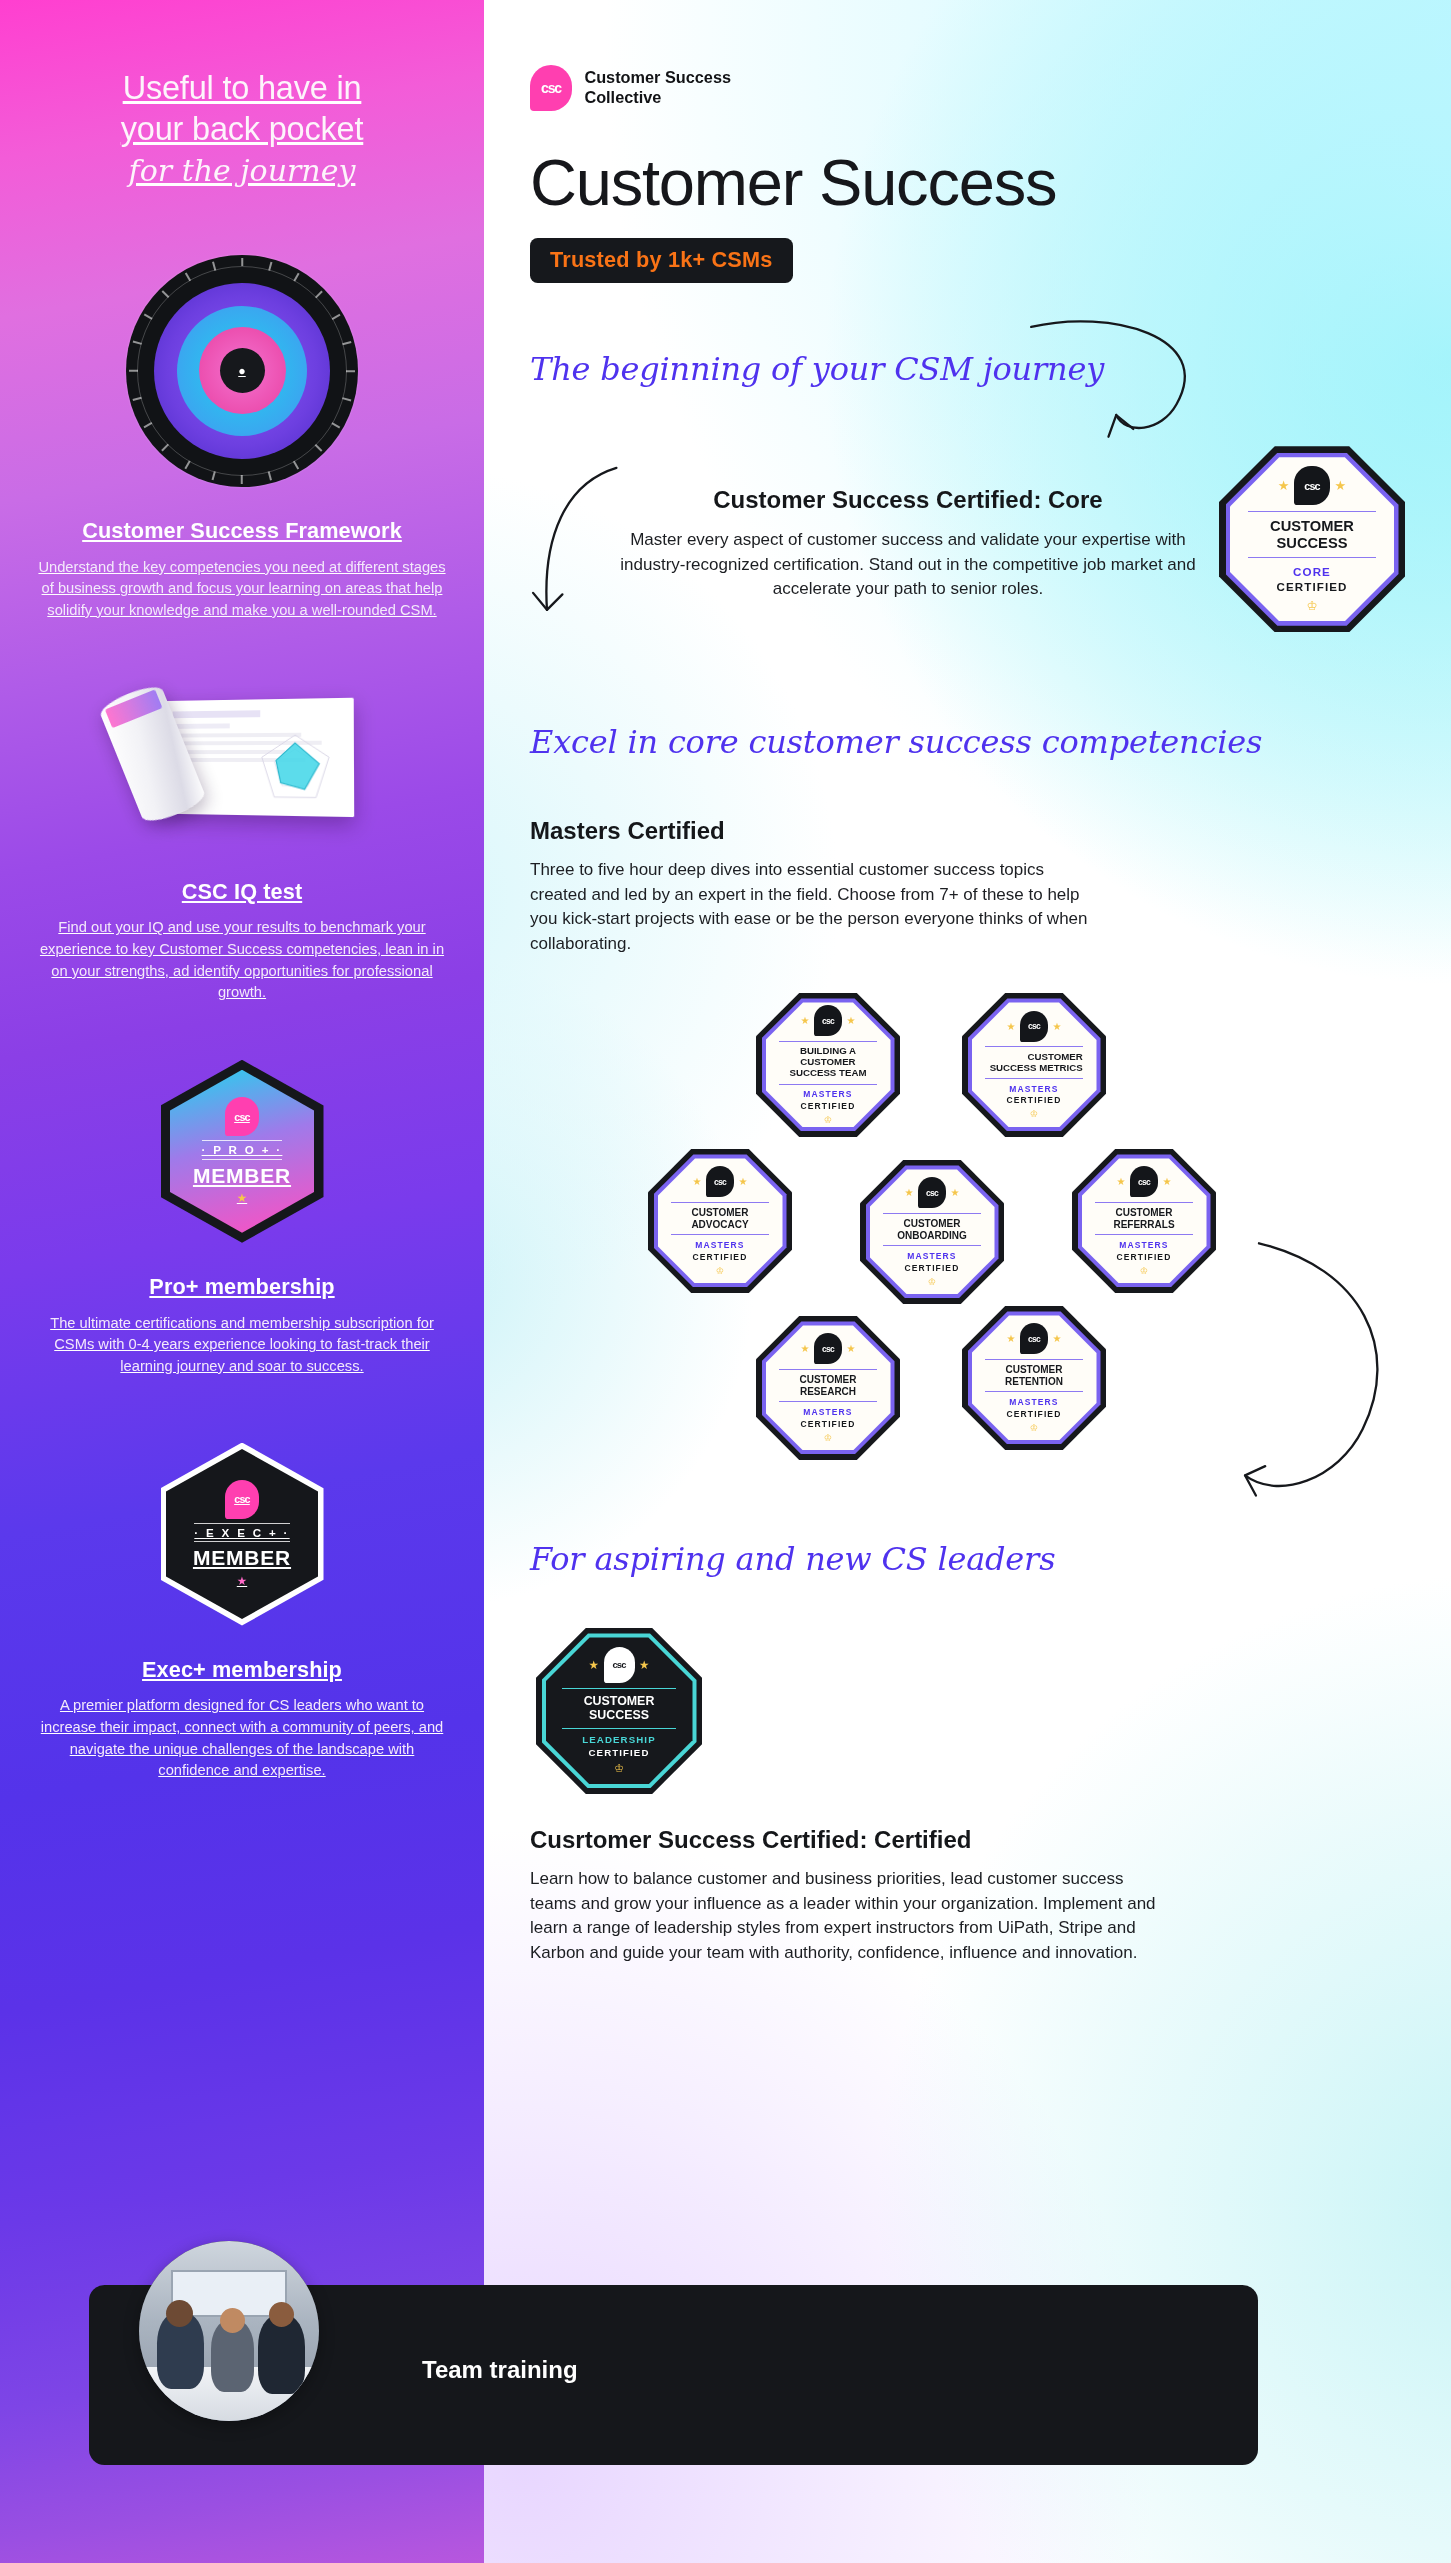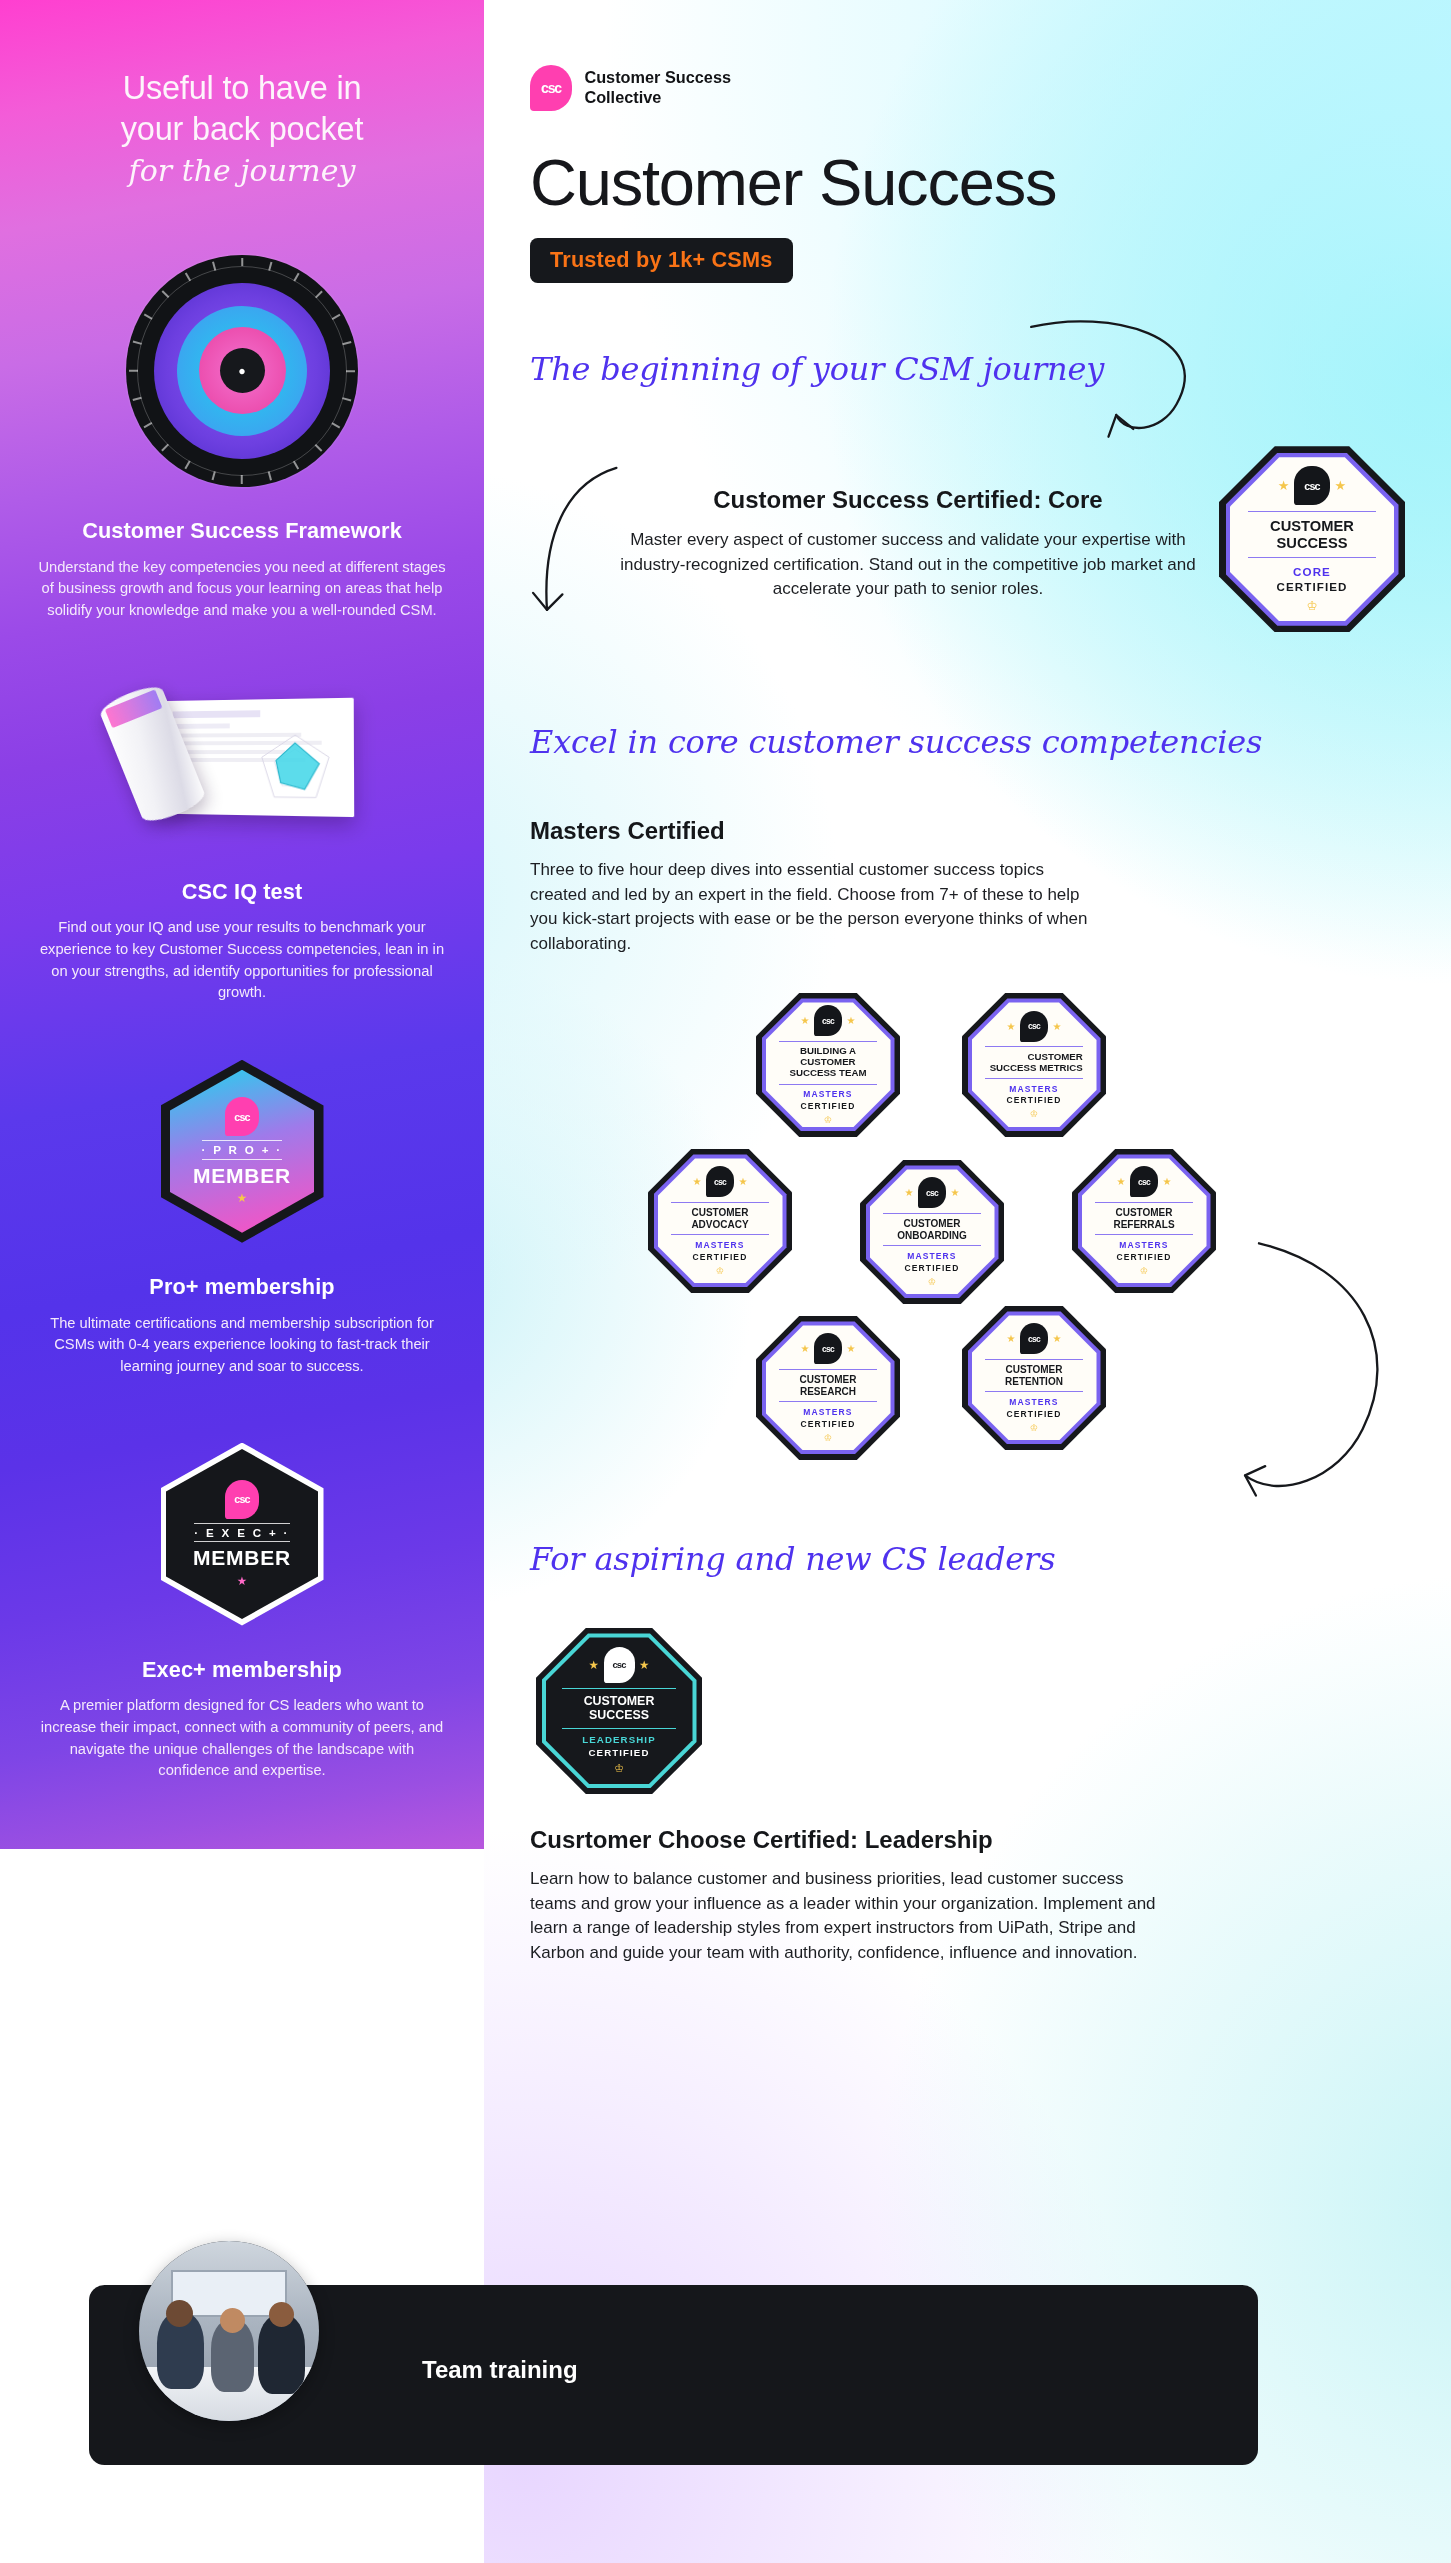--- a/index.html
+++ b/index.html
@@ -15,40 +15,41 @@
     width: 1451px;
     height: 2563px;
     overflow: hidden;
   }
 
   
   .sidebar {
     position: absolute;
     left: 0; top: 0;
     width: 484px;
-    height: 1849px;
+    height: 2563px;
     background:
       linear-gradient(170deg,
         #ff3fd0 0%,
         #f35cd8 6%,
         #e06fe0 12%,
         #c96ce6 19%,
         #b05ce8 26%,
         #9b4ae8 33%,
         #8b3fe6 40%,
         #7a3bec 48%,
         #5b39ec 58%,
         #5433ea 68%,
         #5b32e8 76%,
         #6b39e8 84%,
         #7e45e6 91%,
         #9a4fe2 96%,
         #b857de 100%);
     color: #ffffff;
     padding: 0 29px;
+    text-decoration: underline;
   }
   .sb-head {
     margin-top: 68px;
     text-align: center;
     line-height: 1.25;
   }
   .sb-head .l1 {
     font-size: 32.5px;
     font-weight: 400;
     letter-spacing: -0.2px;
@@ -702,21 +703,21 @@
               <div class="oct-lvl oct-lvl-dark" style="font-size:9.7px;margin-top:5.4px;">LEADERSHIP</div>
               <div class="oct-cert oct-cert-dark" style="font-size:9.7px;margin-top:1.5px;">CERTIFIED</div>
               <div class="oct-crown" style="font-size:10.8px;margin-top:3.9px;">♔</div>
             </div>
           </div>
         </div>
       </div>
     </div>
 
     <div style="margin-top:32.5px;">
-      <div class="sec-title">Cusrtomer Choose Certified: Leadership</div>
+      <div class="sec-title">Cusrtomer Success Certified: Certified</div>
       <div class="sec-body" style="margin-top:12.4px; width:635px;">Learn how to balance customer and business priorities, lead customer success teams and grow your influence as a leader within your organization. Implement and learn a range of leadership styles from expert instructors from UiPath, Stripe and Karbon and guide your team with authority, confidence, influence and innovation.</div>
     </div>
 
   </main>
 
   <section class="team-card">
     <div>
       <h3>Team training</h3>
     </div>
   </section>

